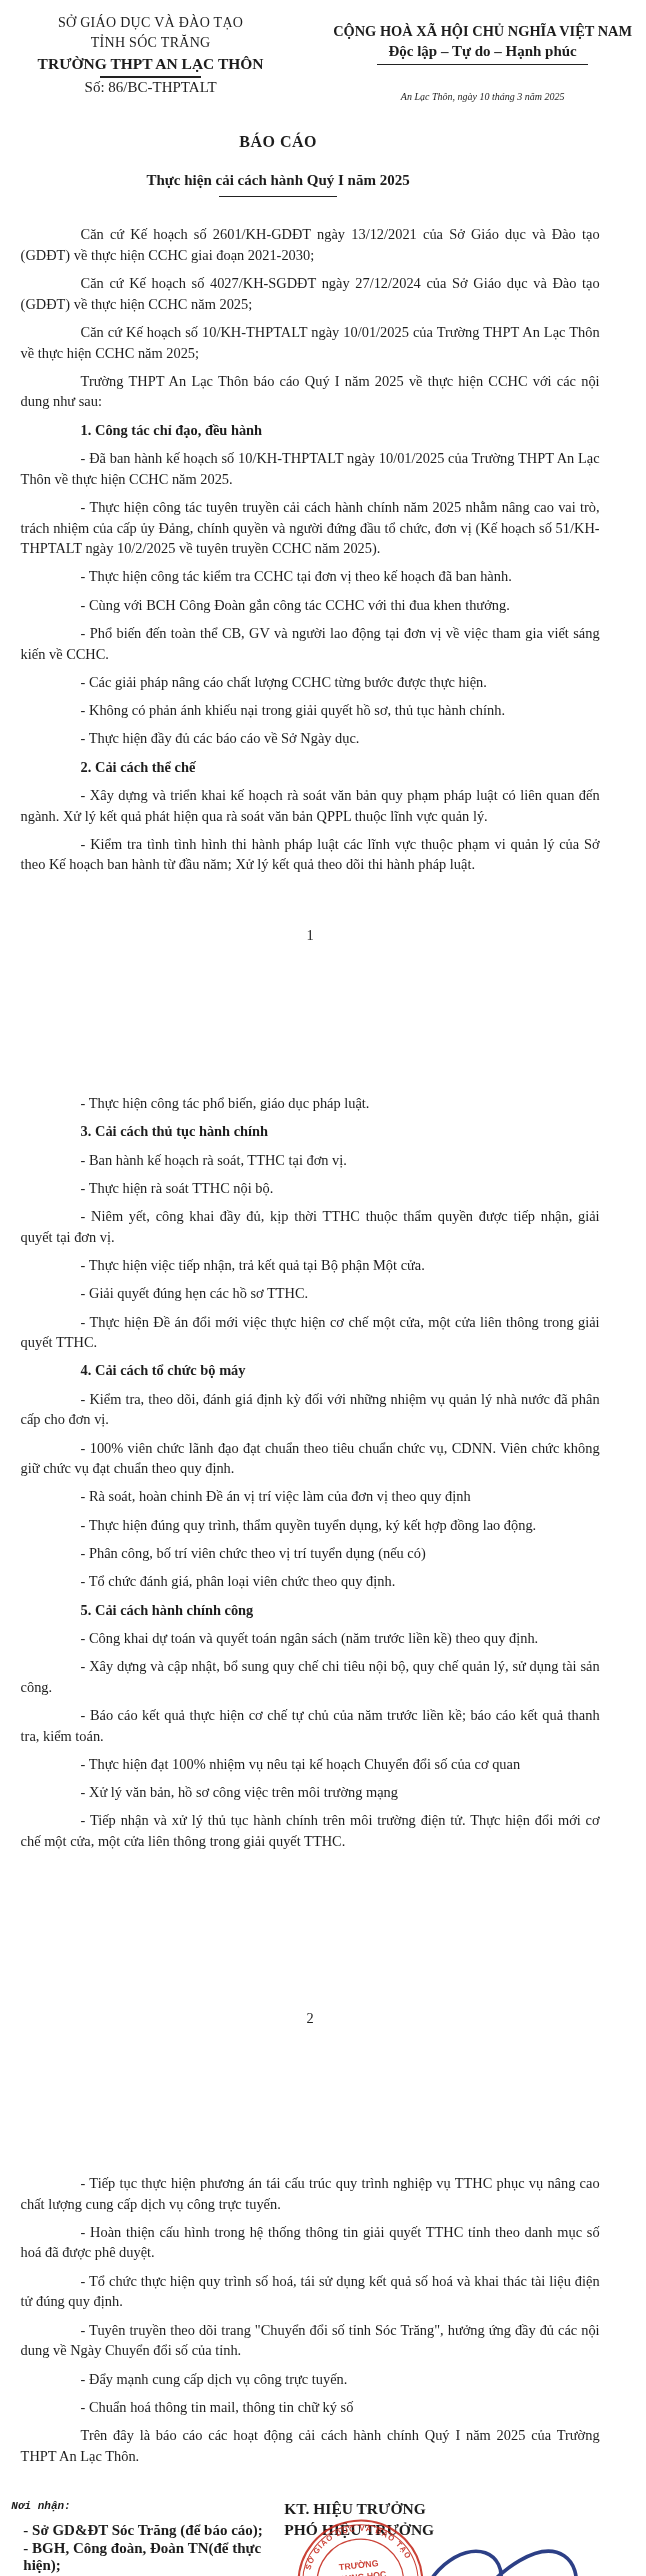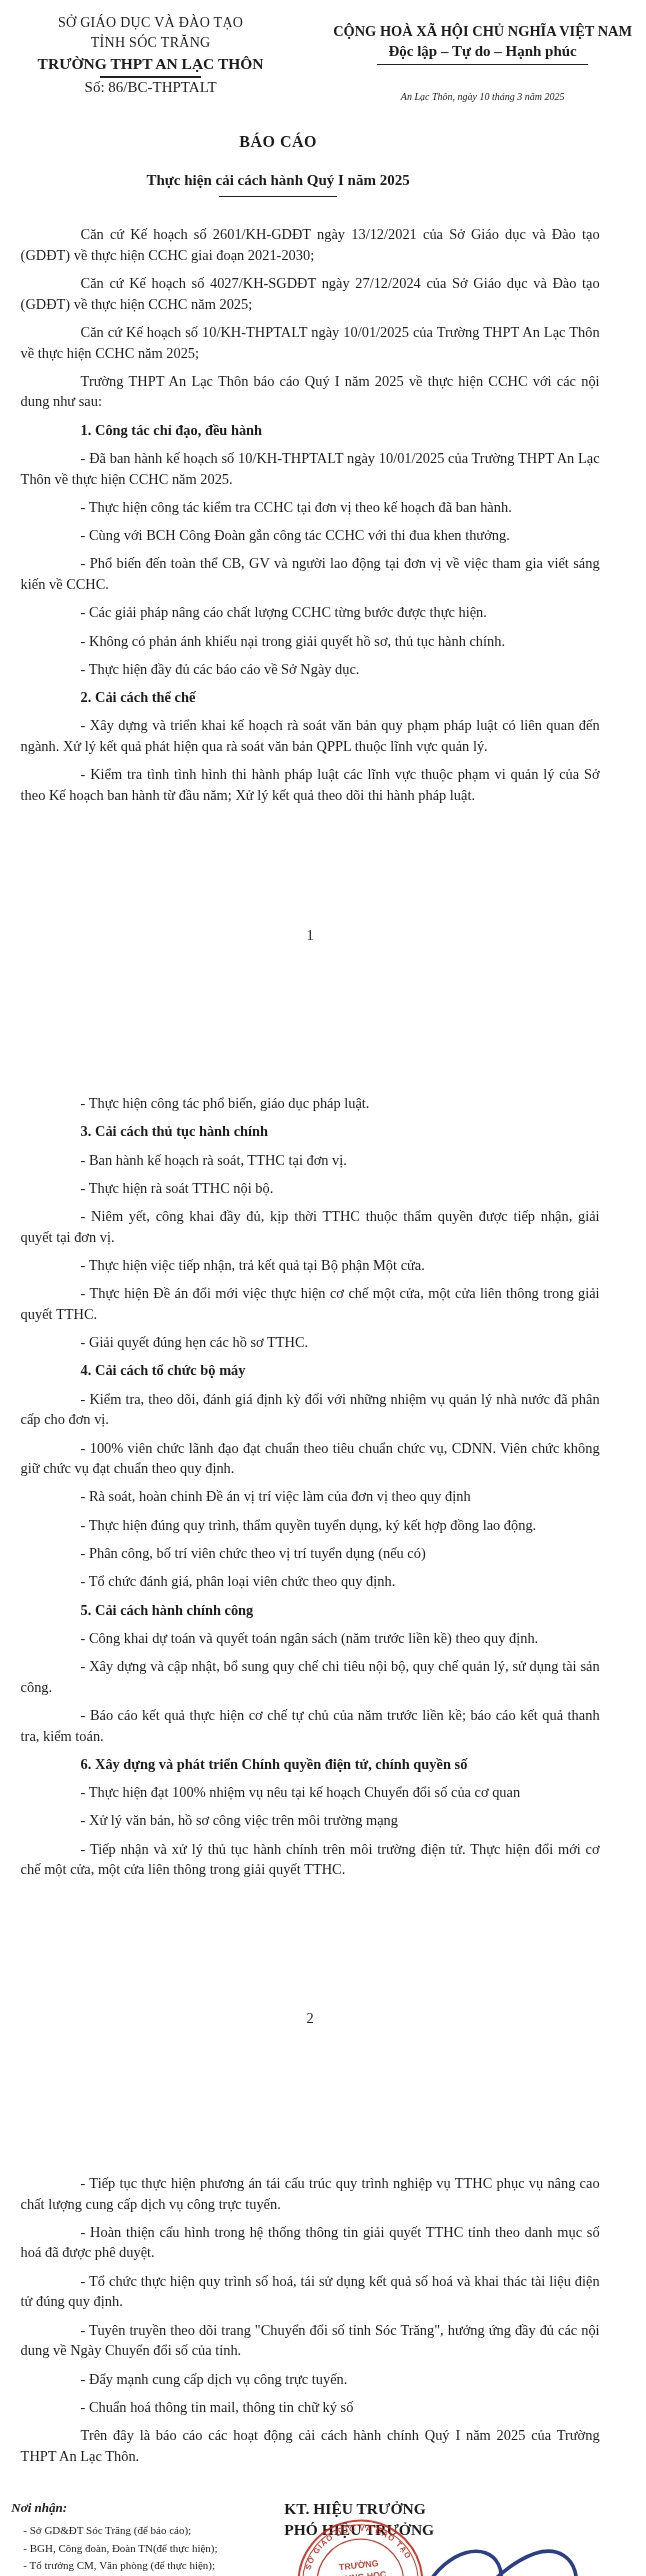--- a/index.html
+++ b/index.html
@@ -52,23 +52,23 @@
   .body-text{margin-top:27px;}
   .para,.heading{
     font-size:14.4px;line-height:20.6px;
     text-indent:60px;text-align:justify;
     margin:0 0 7.7px 0;
   }
   .heading{font-weight:bold;text-align:left;}
 
   
   .footer{position:absolute;left:10.3px;top:2496px;width:626px;height:193px;}
-  .recipients-label{position:absolute;left:1px;top:4.1px;font-size:13px;font-weight:bold;font-style:italic;}
+  .recipients-label{position:absolute;left:1px;top:4.1px;font-size:11px;font-weight:bold;font-style:italic;font-family:Liberation Mono, monospace;}
   .recipients{position:absolute;left:13px;top:26px;width:268px;}
-  .recipient{font-size:11px;line-height:17.5px;}
+  .recipient{font-size:15px;line-height:17.5px;font-weight:bold;}
   .sign-titles{position:absolute;left:274px;top:3.1px;width:361px;}
   .sign-titles .st1,.sign-titles .st2{font-size:15.5px;line-height:20.6px;font-weight:bold;}
   
   .stamp{position:absolute;left:286px;top:22px;width:129px;height:129px;
     transform:rotate(-6deg);opacity:.88;}
   .stamp .ring{fill:none;stroke:var(--stamp-red);}
   .stamp .ring.outer{stroke-width:4px;}
   .stamp .ring.mid{stroke-width:2px;}
   .stamp .ring.inner{stroke-width:2.5px;}
   .stamp text{fill:var(--stamp-red);font-family:"Liberation Sans","DejaVu Sans",sans-serif;font-weight:bold;}
@@ -108,20 +108,21 @@
       <div class="t-rule"></div>
     </div>
 
     <div class="body-text">
         <div class="para">Căn cứ Kế hoạch số 2601/KH-GDĐT ngày 13/12/2021 của Sở Giáo dục và Đào tạo (GDĐT) về thực hiện CCHC giai đoạn 2021-2030;</div>
         <div class="para">Căn cứ Kế hoạch số 4027/KH-SGDĐT ngày 27/12/2024 của Sở Giáo dục và Đào tạo (GDĐT) về thực hiện CCHC năm 2025;</div>
         <div class="para">Căn cứ Kế hoạch số 10/KH-THPTALT ngày 10/01/2025 của Trường THPT An Lạc Thôn về thực hiện CCHC năm 2025;</div>
         <div class="para">Trường THPT An Lạc Thôn báo cáo Quý I năm 2025 về thực hiện CCHC với các nội dung như sau:</div>
         <div class="heading">1. Công tác chỉ đạo, đều hành</div>
         <div class="para">- Đã ban hành kế hoạch số 10/KH-THPTALT ngày 10/01/2025 của Trường THPT An Lạc Thôn về thực hiện CCHC năm 2025.</div>
+        <div class="para">- Thực hiện công tác tuyên truyền cải cách hành chính năm 2025 nhằm nâng cao vai trò, trách nhiệm của cấp ủy Đảng, chính quyền và người đứng đầu tổ chức, đơn vị (Kế hoạch số 51/KH-THPTALT ngày 10/2/2025 về tuyên truyền CCHC năm 2025).</div>
         <div class="para">- Thực hiện công tác kiểm tra CCHC tại đơn vị theo kế hoạch đã ban hành.</div>
         <div class="para">- Cùng với BCH Công Đoàn gắn công tác CCHC với thi đua khen thưởng.</div>
         <div class="para">- Phổ biến đến toàn thể CB, GV và người lao động tại đơn vị về việc tham gia viết sáng kiến về CCHC.</div>
         <div class="para">- Các giải pháp nâng cáo chất lượng CCHC từng bước được thực hiện.</div>
         <div class="para">- Không có phản ánh khiếu nại trong giải quyết hồ sơ, thủ tục hành chính.</div>
         <div class="para">- Thực hiện đầy đủ các báo cáo về Sở Ngày dục.</div>
         <div class="heading">2. Cải cách thể chế</div>
         <div class="para">- Xây dựng và triển khai kế hoạch rà soát văn bản quy phạm pháp luật có liên quan đến ngành. Xử lý kết quả phát hiện qua rà soát văn bản QPPL thuộc lĩnh vực quản lý.</div>
         <div class="para">- Kiểm tra tình tình hình thi hành pháp luật các lĩnh vực thuộc phạm vi quản lý của Sở theo Kế hoạch ban hành từ đầu năm; Xử lý kết quả theo dõi thi hành pháp luật.</div>
       </div>
@@ -129,34 +130,33 @@
   <div class="page-number pn1">1</div>
 
   <div class="pageblock p2">
     <div>
         <div class="para">- Thực hiện công tác phổ biến, giáo dục pháp luật.</div>
         <div class="heading">3. Cải cách thủ tục hành chính</div>
         <div class="para">- Ban hành kế hoạch rà soát, TTHC tại đơn vị.</div>
         <div class="para">- Thực hiện rà soát TTHC nội bộ.</div>
         <div class="para">- Niêm yết, công khai đầy đủ, kịp thời TTHC thuộc thẩm quyền được tiếp nhận, giải quyết tại đơn vị.</div>
         <div class="para">- Thực hiện việc tiếp nhận, trả kết quả tại Bộ phận Một cửa.</div>
+        <div class="para">- Giải quyết đúng hẹn các hồ sơ TTHC.</div>
         <div class="para">- Thực hiện Đề án đổi mới việc thực hiện cơ chế một cửa, một cửa liên thông trong giải quyết TTHC.</div>
-        <div class="para">- Giải quyết đúng hẹn các hồ sơ TTHC.</div>
         <div class="heading">4. Cải cách tổ chức bộ máy</div>
         <div class="para">- Kiểm tra, theo dõi, đánh giá định kỳ đối với những nhiệm vụ quản lý nhà nước đã phân cấp cho đơn vị.</div>
         <div class="para">- 100% viên chức lãnh đạo đạt chuẩn theo tiêu chuẩn chức vụ, CDNN. Viên chức không giữ chức vụ đạt chuẩn theo quy định.</div>
         <div class="para">- Rà soát, hoàn chinh Đề án vị trí việc làm của đơn vị theo quy định</div>
         <div class="para">- Thực hiện đúng quy trình, thẩm quyền tuyển dụng, ký kết hợp đồng lao động.</div>
         <div class="para">- Phân công, bố trí viên chức theo vị trí tuyển dụng (nếu có)</div>
         <div class="para">- Tổ chức đánh giá, phân loại viên chức theo quy định.</div>
         <div class="heading">5. Cải cách hành chính công</div>
         <div class="para">- Công khai dự toán và quyết toán ngân sách (năm trước liền kề) theo quy định.</div>
         <div class="para">- Xây dựng và cập nhật, bổ sung quy chế chi tiêu nội bộ, quy chế quản lý, sử dụng tài sản công.</div>
         <div class="para">- Báo cáo kết quả thực hiện cơ chế tự chủ của năm trước liền kề; báo cáo kết quả thanh tra, kiểm toán.</div>
-        <div class="heading">6. Xây dựng và phát triển Chính quyền điện tử, chính quyền số</div>
         <div class="para">- Thực hiện đạt 100% nhiệm vụ nêu tại kế hoạch Chuyển đổi số của cơ quan</div>
         <div class="para">- Xử lý văn bản, hồ sơ công việc trên môi trường mạng</div>
         <div class="para">- Tiếp nhận và xử lý thủ tục hành chính trên môi trường điện tử. Thực hiện đổi mới cơ chế một cửa, một cửa liên thông trong giải quyết TTHC.</div>
       </div>
   </div>
   <div class="page-number pn2">2</div>
 
   <div class="pageblock p3">
     <div>
         <div class="para">- Tiếp tục thực hiện phương án tái cấu trúc quy trình nghiệp vụ TTHC phục vụ nâng cao chất lượng cung cấp dịch vụ công trực tuyến.</div>

